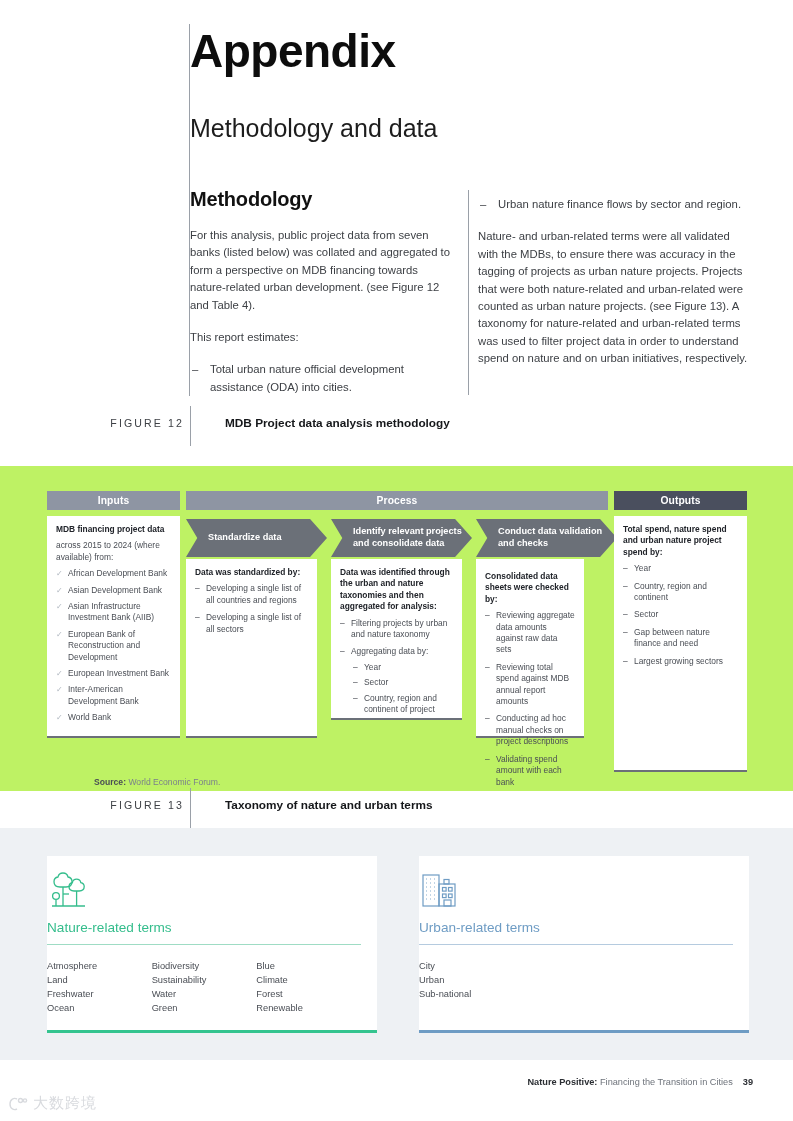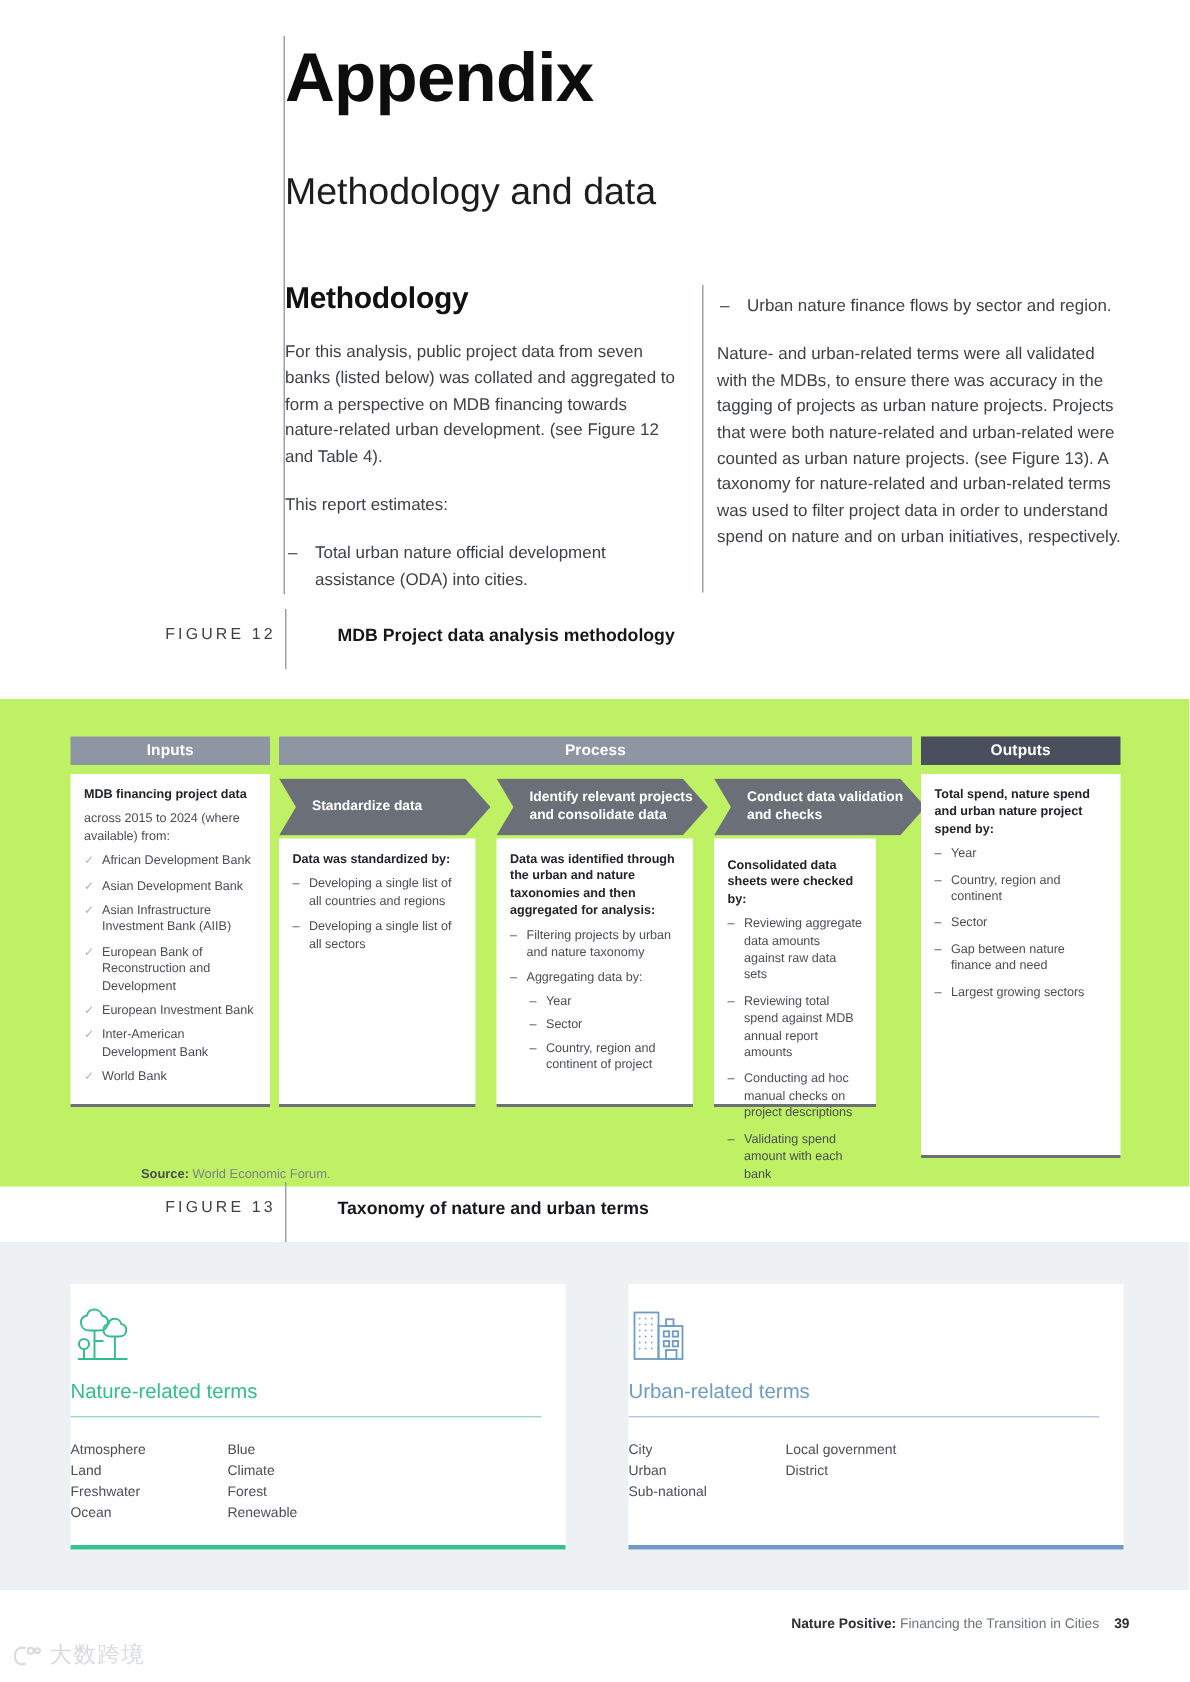--- a/index.html
+++ b/index.html
@@ -47,22 +47,22 @@
     position: relative; padding-left: 20px;
     font-size: 11.3px; line-height: 17.4px; color: #3d4045; margin-bottom: 4px;
   }
   ul.dashlist li::before {
     content: "–"; position: absolute; left: 2px; top: 0; color: #3d4045;
   }
 
   
   .figcap { position: absolute; left: 88px; width: 680px; height: 34px; }
   .figcap .label {
-    position: absolute; left: 0; top: 7px; width: 96px; text-align: center;
-    font-size: 10.6px; letter-spacing: 2.1px; color: #3d4045; margin-left: 11px;
+    position: absolute; left: 0; top: 7px; width: 96px; text-align: right;
+    font-size: 10.6px; letter-spacing: 2.1px; color: #3d4045;
   }
   .figcap .vrule {
     position: absolute; left: 102px; top: -4px; width: 1px; height: 40px; background: #9aa0a8;
   }
   .figcap .text {
     position: absolute; left: 114px; top: 6px;
     font-size: 11.8px; font-weight: bold; color: #15171a; margin-left: 23px;
   }
 
   
@@ -81,21 +81,21 @@
   .hdr-inputs { position: absolute; left: 0; top: 0; width: 133px; background: #8e95a3; }
   .hdr-process { position: absolute; left: 139px; top: 0; width: 422px; background: #8e95a3; }
   .hdr-outputs { position: absolute; left: 567px; top: 0; width: 133px; background: #4a4f5e; }
 
   .panel {
     position: absolute; background: #ffffff; border-bottom: 2px solid #6b7078;
   }
   .panel-inputs { left: 0; top: 25px; width: 133px; height: 222px; padding: 8px 9px; }
   .panel-out    { left: 567px; top: 25px; width: 133px; height: 256px; padding: 8px 9px; }
   .panel-p1 { left: 139px; top: 68px; width: 131px; height: 179px; padding: 8px 9px 8px 9px; }
-  .panel-p2 { left: 284px; top: 68px; width: 131px; height: 179px; padding: 8px 9px; }
+  .panel-p2 { left: 284px; top: 68px; width: 131px; height: 161px; padding: 8px 9px; }
   .panel-p3 { left: 429px; top: 68px; width: 108px; height: 179px; padding: 12px 9px; }
 
   .p-title { font-size: 8.4px; font-weight: bold; color: #21242a; line-height: 11.4px; margin-bottom: 5px; }
   .p-sub   { font-size: 8.4px; color: #4a4e55; line-height: 11.4px; }
 
   ul.ticks { list-style: none; margin-top: 5px; }
   ul.ticks li {
     position: relative; padding-left: 12px; font-size: 8.4px; line-height: 11.4px;
     color: #4a4e55; margin-bottom: 5px;
   }
@@ -301,20 +301,26 @@
         </svg>
       </div>
       <div class="tcard-title">Nature-related terms</div>
       <div class="tcard-rule"></div>
       <div class="terms">
         <div class="tcol">
           <div>Atmosphere</div>
           <div>Land</div>
           <div>Freshwater</div>
           <div>Ocean</div>
+        </div>
+        <div class="tcol">
+          <div>Biodiversity</div>
+          <div>Sustainability</div>
+          <div>Water</div>
+          <div>Green</div>
         </div>
         <div class="tcol">
           <div>Blue</div>
           <div>Climate</div>
           <div>Forest</div>
           <div>Renewable</div>
         </div>
       </div>
     </div>
 
@@ -352,24 +358,20 @@
         </svg>
       </div>
       <div class="tcard-title">Urban-related terms</div>
       <div class="tcard-rule"></div>
       <div class="terms">
         <div class="tcol">
           <div>City</div>
           <div>Urban</div>
           <div>Sub-national</div>
         </div>
-        <div class="tcol">
-          <div>Local government</div>
-          <div>District</div>
-        </div>
       </div>
     </div>
   </div>
 
   <div class="footer">
     <b>Nature Positive:</b><span> Financing the Transition in Cities</span><span class="pg">39</span>
   </div>
 
   <div class="watermark">
     <svg width="20" height="16" viewBox="0 0 20 16" fill="none" stroke="#d8dade" stroke-width="1.4">

